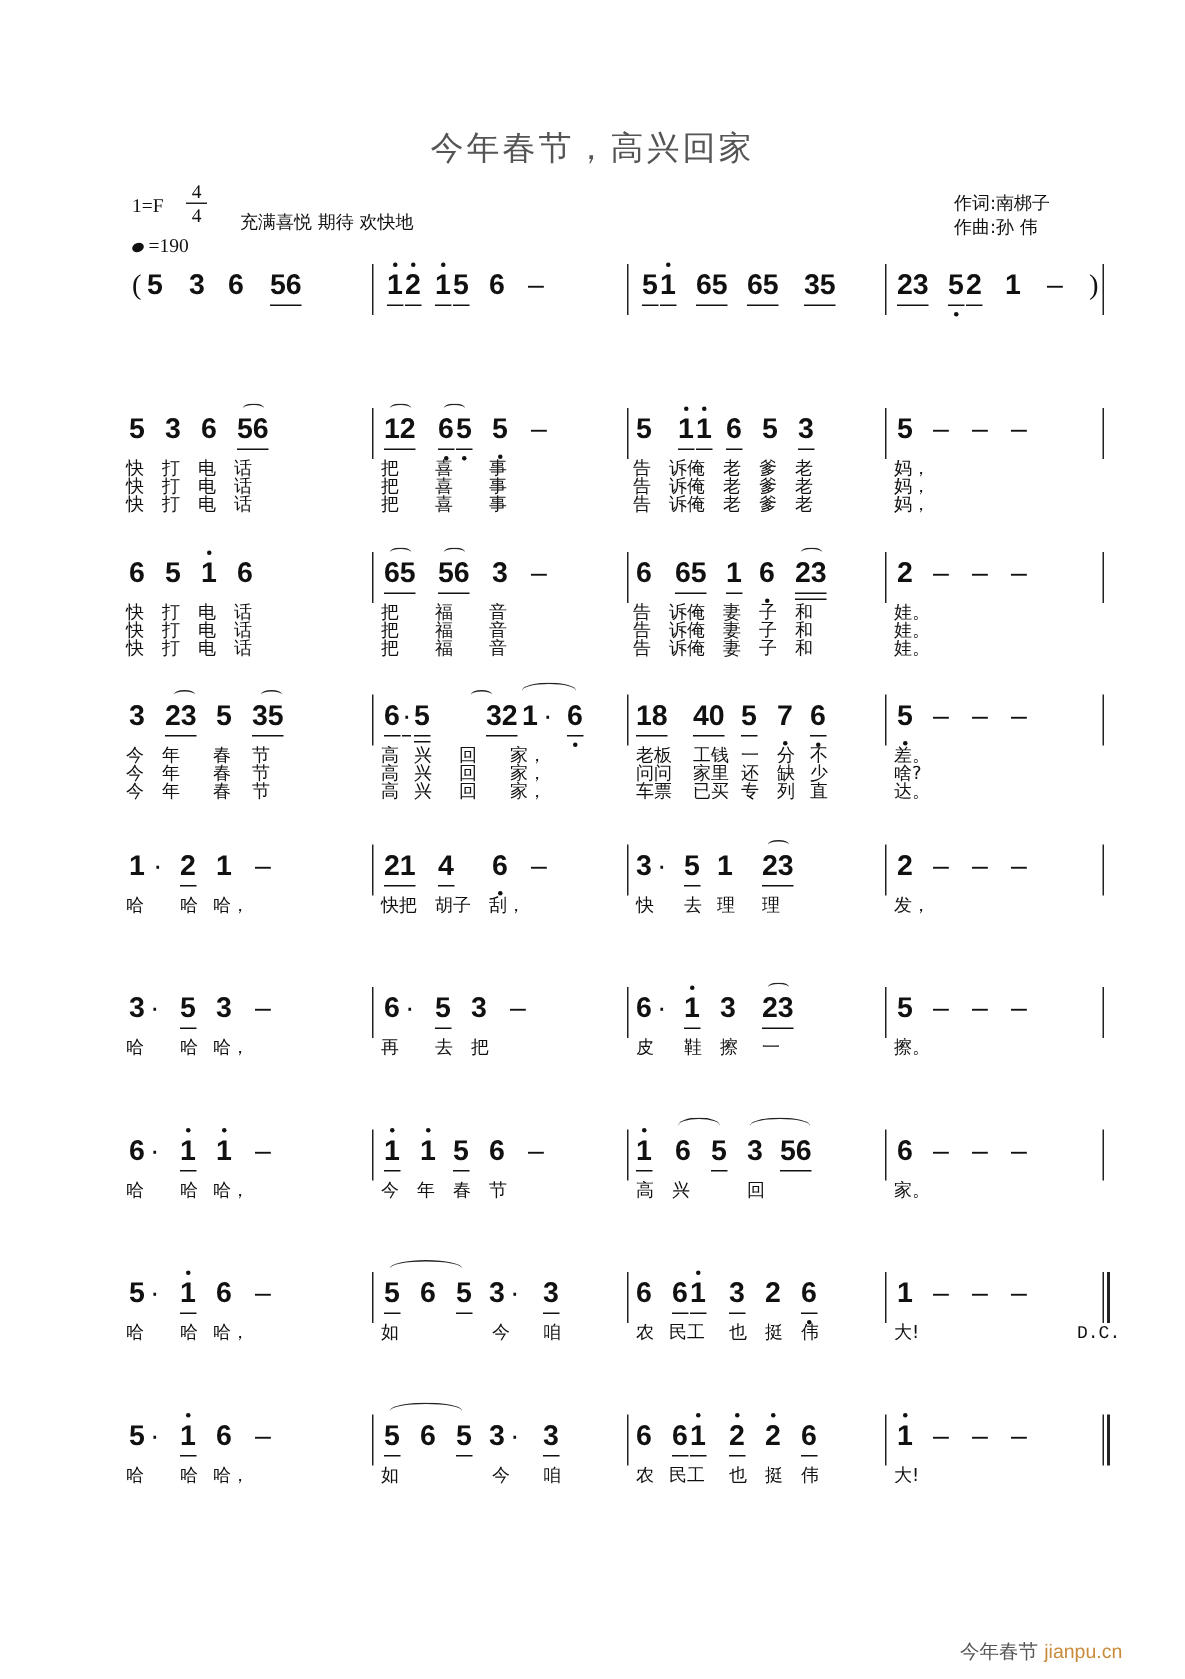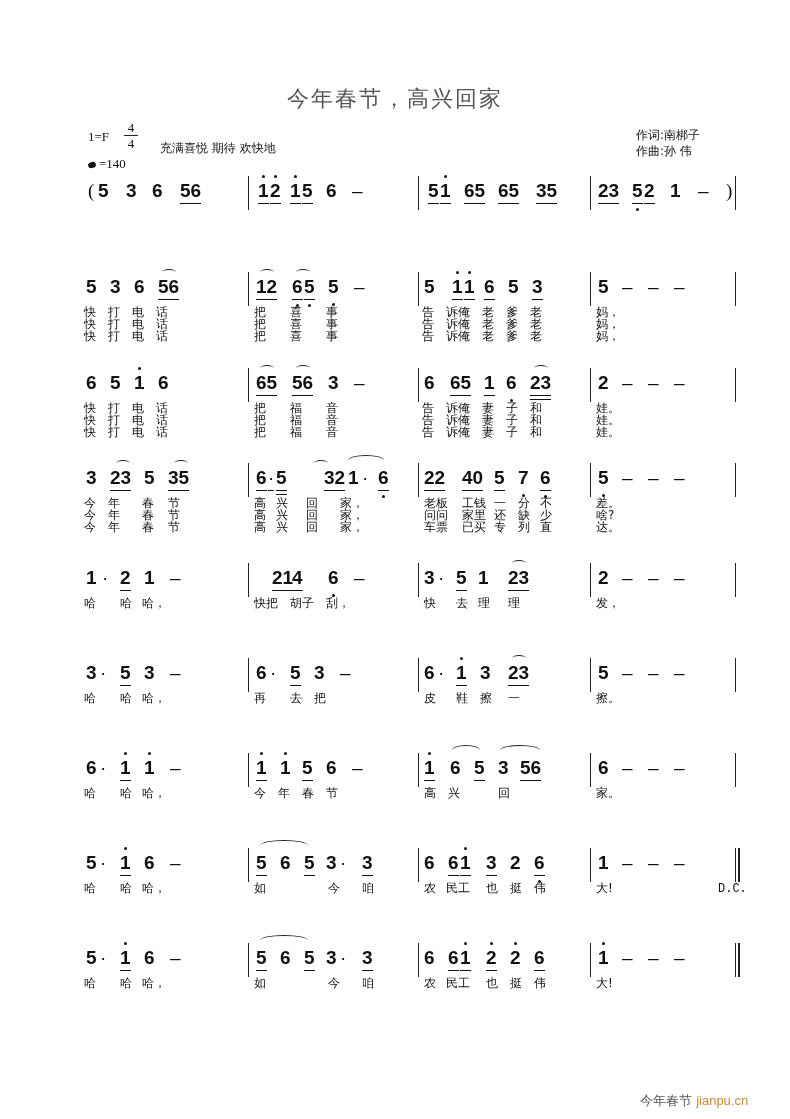--- a/index.html
+++ b/index.html
@@ -38,21 +38,21 @@
 <body>
 
 <div class="title">今年春节，高兴回家</div>
 
 <div class="key">1=F</div>
 <div class="timesig">
   <span class="num">4</span>
   <span class="den">4</span>
 </div>
 <div class="tempo">
-  <span class="note-glyph"></span><span>=140</span>
+  <span class="note-glyph"></span><span>=190</span>
 </div>
 <div class="expression">充满喜悦  期待  欢快地</div>
 <div class="credits">
   <div>作词:南梆子</div>
   <div>作曲:孙   伟</div>
 </div>
 
 <div id="score">
     <div class="system" style="top: 180px; height: 110px;">
       <div class="barline" style="left: 168px; height: 34px; top: -4px;"></div>
@@ -275,21 +275,21 @@
       <div class="note" style="left: 30px;"><span class="digit ul1">23</span></div>
       <div class="note" style="left: 64px;"><span class="digit">5</span></div>
       <div class="note" style="left: 88px;"><span class="digit ul1">35</span></div>
       <div class="note" style="left: 176px;"><span class="digit ul1">6</span></div>
       <div class="note aug" style="left: 188px;"><span class="digit ul1">·</span></div>
       <div class="note" style="left: 196px;"><span class="digit ul1">5<span class="ul2"></span></span></div>
       <div class="note" style="left: 244px;"><span class="digit ul1">32</span></div>
       <div class="note" style="left: 268px;"><span class="digit">1</span></div>
       <div class="note aug" style="left: 282px;"><span class="digit">·</span></div>
       <div class="note" style="left: 298px;"><span class="digit ul1">6<span class="dot-down"></span></span></div>
-      <div class="note" style="left: 344px;"><span class="digit ul1">22</span></div>
+      <div class="note" style="left: 344px;"><span class="digit ul1">18</span></div>
       <div class="note" style="left: 382px;"><span class="digit ul1">40</span></div>
       <div class="note" style="left: 414px;"><span class="digit ul1">5</span></div>
       <div class="note" style="left: 438px;"><span class="digit">7<span class="dot-down"></span></span></div>
       <div class="note" style="left: 460px;"><span class="digit ul1">6<span class="dot-down"></span></span></div>
       <div class="note" style="left: 518px;"><span class="digit">5<span class="dot-down"></span></span></div>
       <div class="note dash" style="left: 542px;"><span class="digit">–</span></div>
       <div class="note dash" style="left: 568px;"><span class="digit">–</span></div>
       <div class="note dash" style="left: 594px;"><span class="digit">–</span></div>
       <div class="slur" style="left: 36px; width: 14px; top: -7px; height: 5px;"></div>
       <div class="slur" style="left: 94px; width: 14px; top: -7px; height: 5px;"></div>
@@ -369,21 +369,21 @@
     <div class="system" style="top: 567px; height: 110px;">
       <div class="barline" style="left: 168px; height: 34px; top: -4px;"></div>
       <div class="barline" style="left: 338px; height: 34px; top: -4px;"></div>
       <div class="barline" style="left: 510px; height: 34px; top: -4px;"></div>
       <div class="barline" style="left: 655px; height: 34px; top: -4px;"></div>
       <div class="note" style="left: 6px;"><span class="digit">1</span></div>
       <div class="note aug" style="left: 22px;"><span class="digit">·</span></div>
       <div class="note" style="left: 40px;"><span class="digit ul1">2</span></div>
       <div class="note" style="left: 64px;"><span class="digit">1</span></div>
       <div class="note dash" style="left: 90px;"><span class="digit">–</span></div>
-      <div class="note" style="left: 192px;"><span class="digit ul1">21</span></div>
+      <div class="note" style="left: 176px;"><span class="digit ul1">21</span></div>
       <div class="note" style="left: 212px;"><span class="digit ul1">4</span></div>
       <div class="note" style="left: 248px;"><span class="digit">6<span class="dot-down"></span></span></div>
       <div class="note dash" style="left: 274px;"><span class="digit">–</span></div>
       <div class="note" style="left: 344px;"><span class="digit">3</span></div>
       <div class="note aug" style="left: 358px;"><span class="digit">·</span></div>
       <div class="note" style="left: 376px;"><span class="digit ul1">5</span></div>
       <div class="note" style="left: 398px;"><span class="digit">1</span></div>
       <div class="note" style="left: 428px;"><span class="digit ul1">23</span></div>
       <div class="note" style="left: 518px;"><span class="digit">2</span></div>
       <div class="note dash" style="left: 542px;"><span class="digit">–</span></div>

